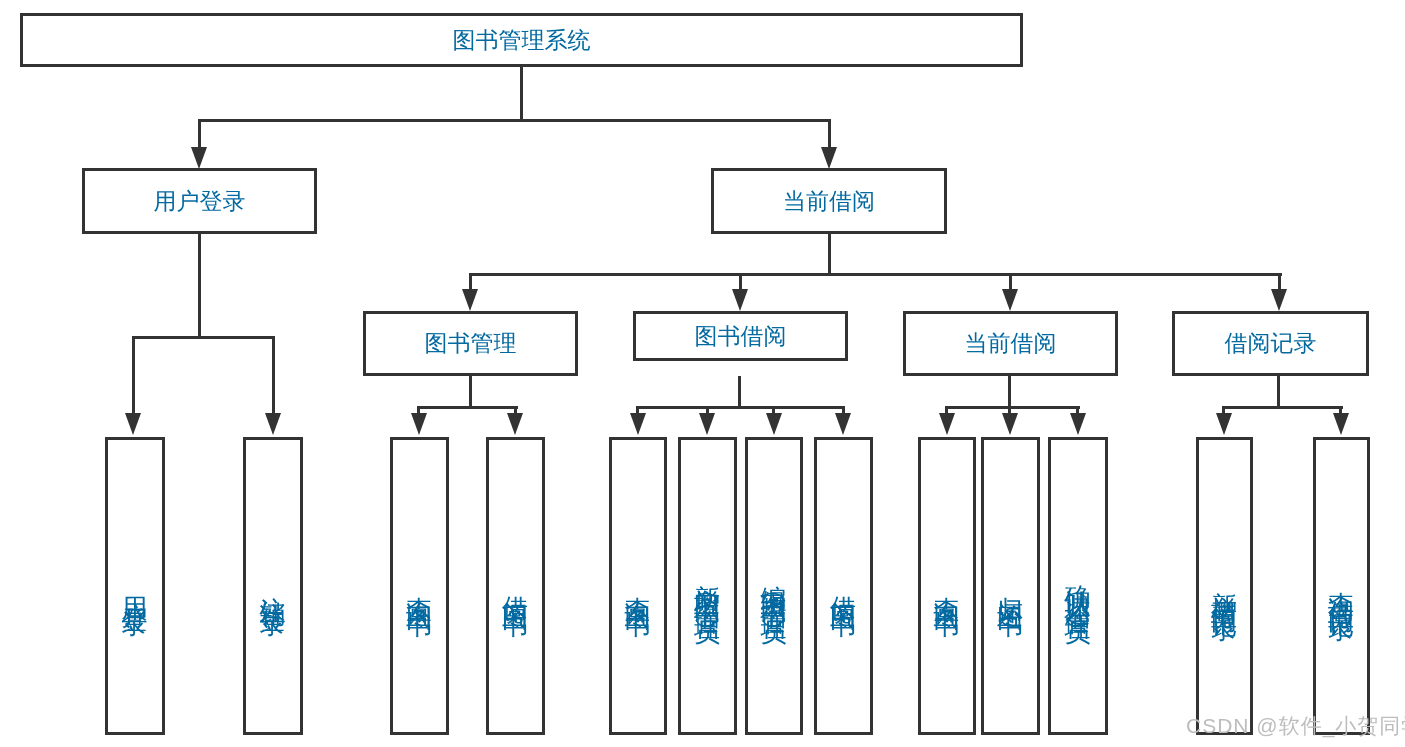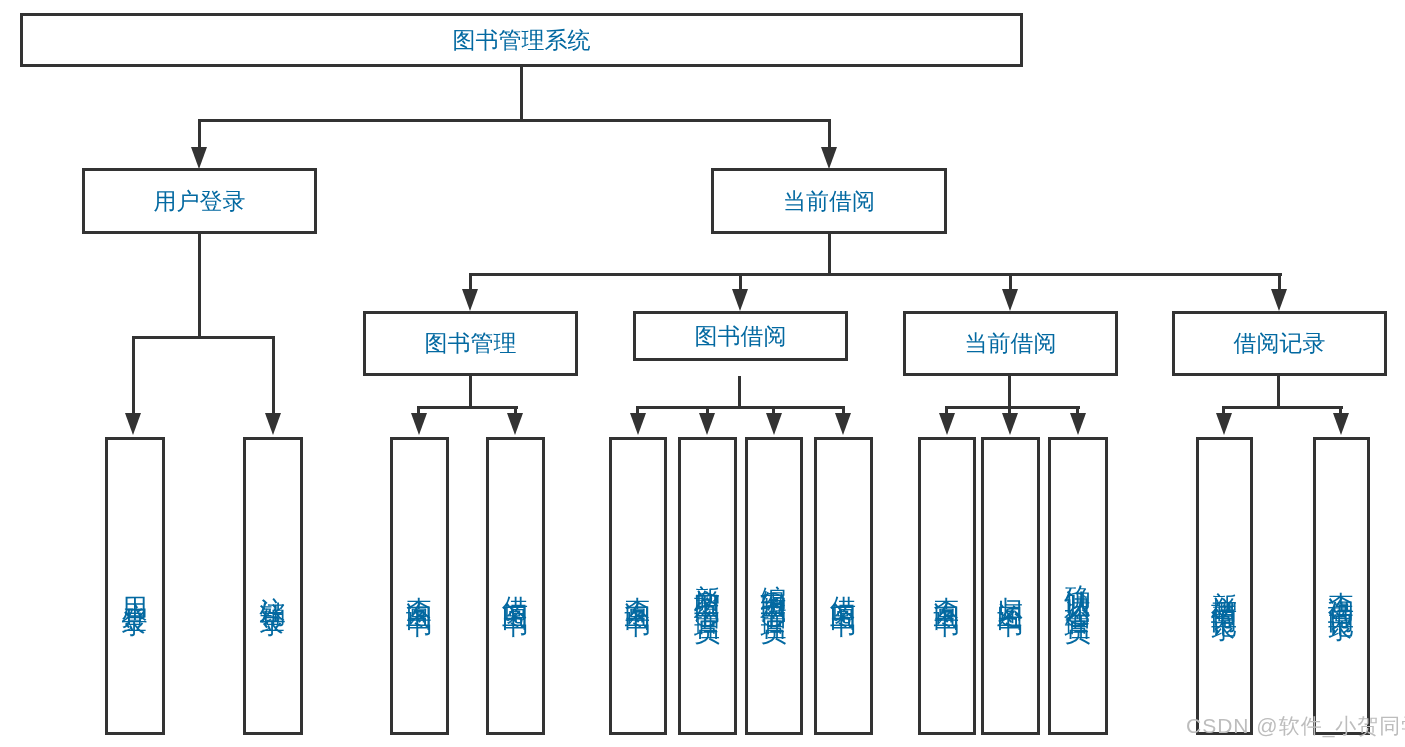--- a/index.html
+++ b/index.html
@@ -108,21 +108,21 @@
   </div>
 
   <div class="box" style="left:633px; top:311px; width:215px; height:50px;">
     <span>图书借阅</span>
   </div>
 
   <div class="box" style="left:903px; top:311px; width:215px; height:65px;">
     <span>当前借阅</span>
   </div>
 
-  <div class="box" style="left:1172px; top:311px; width:215px; height:65px;">
+  <div class="box" style="left:1172px; top:311px; width:197px; height:65px;">
     <span>借阅记录</span>
   </div>
 
   <div class="box vbox" style="left:105px; top:437px; width:60px; height:298px;">
     <span>用户登录</span>
   </div>
 
   <div class="box vbox" style="left:243px; top:437px; width:60px; height:298px;">
     <span>注销登录</span>
   </div>

